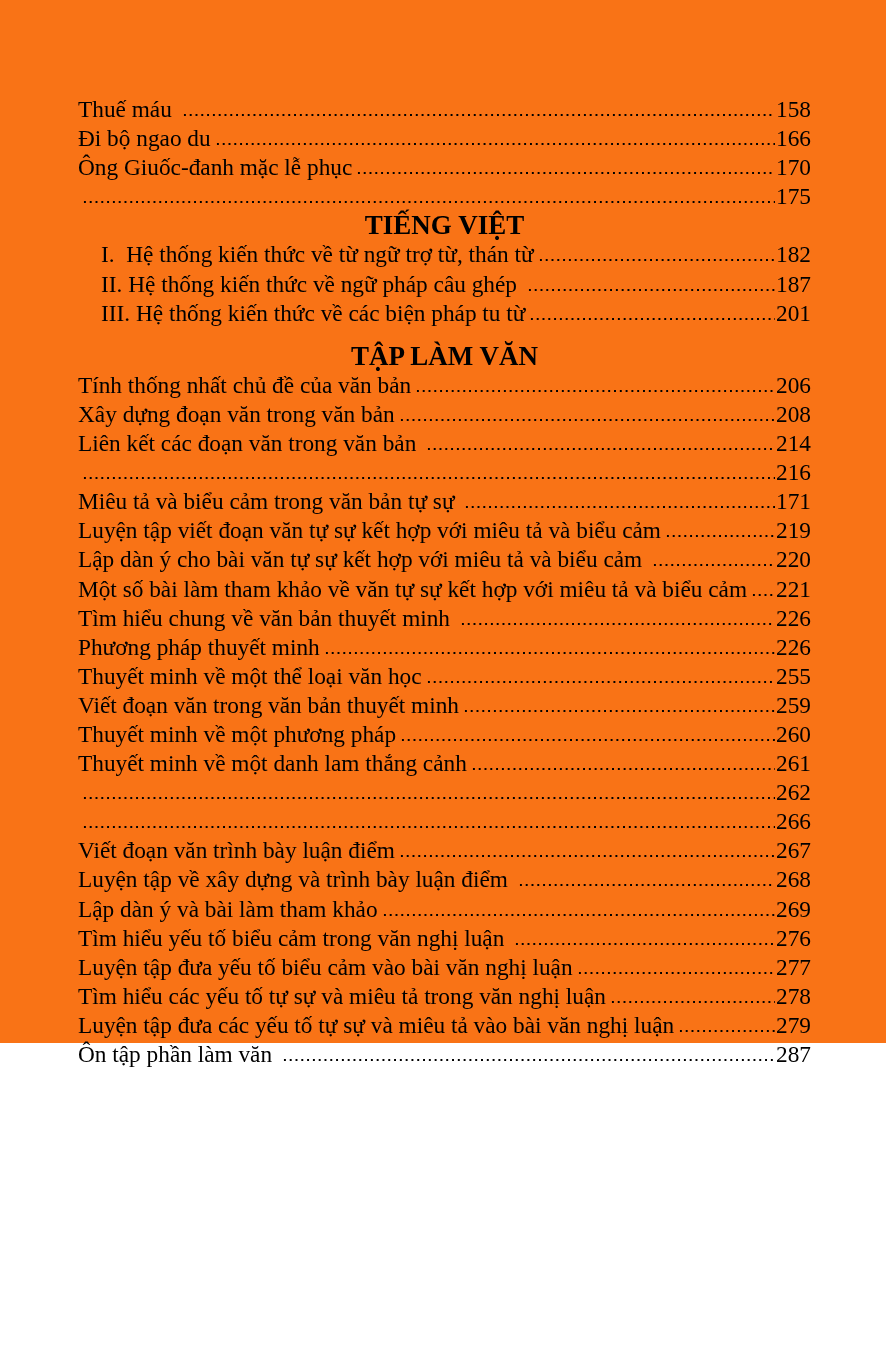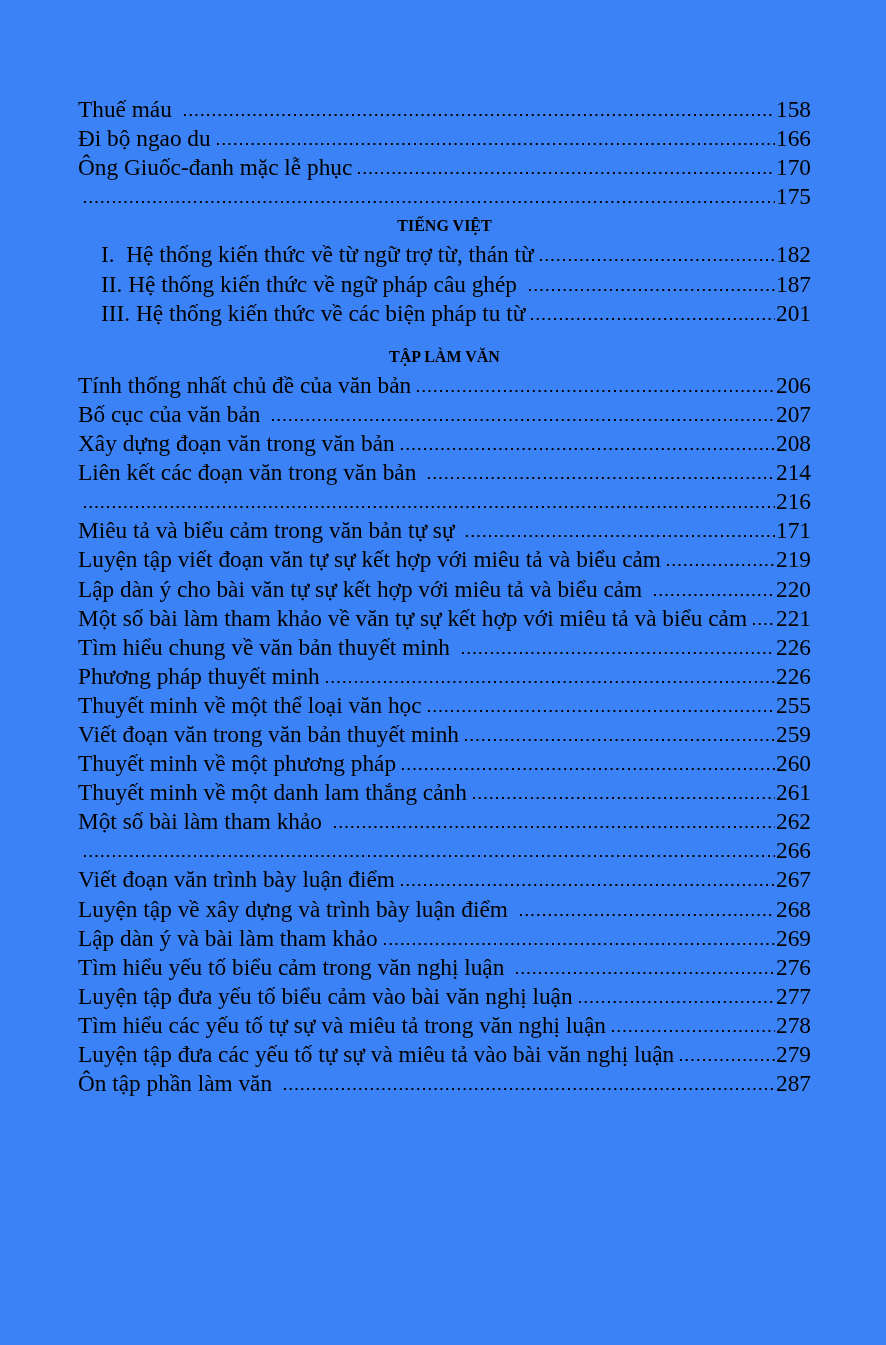--- a/index.html
+++ b/index.html
@@ -12,22 +12,22 @@
     background: #ffffff;
     font-family: "Liberation Serif", "DejaVu Serif", serif;
     color: #000000;
     position: relative;
     overflow: hidden;
   }
   .doc-page {
     position: absolute;
     left: 0; top: 0;
     width: 886px;
-    height: 1345px;
-    background: #3b82f6;
+    height: 1043px;
+    background: #f97316;
     font-family: Liberation Serif, serif;
   }
   .toc {
     position: absolute;
     left: 78px;
     top: 95px;
     width: 733px;
   }
   .toc-row {
     display: flex;
@@ -54,21 +54,21 @@
     background-repeat: repeat-x;
     background-position: left bottom;
   }
   .toc-page-num {
     flex: 0 0 auto;
     white-space: pre;
   }
   .toc-heading {
     height: 29.1px;
     line-height: 29.1px;
-    font-size: 16px;
+    font-size: 27px;
     font-weight: 700;
     text-align: center;
     white-space: pre;
   }
   .toc-heading.gap-before {
     margin-top: 14px;
   }
 </style>
 </head>
 <body>
@@ -110,25 +110,20 @@
     <span class="toc-leader"></span>
     <span class="toc-page-num">201</span>
   </div>
       <div class="toc-heading gap-before">TẬP LÀM VĂN</div>
       <div class="toc-row">
     <span class="toc-title">Tính thống nhất chủ đề của văn bản</span>
     <span class="toc-leader"></span>
     <span class="toc-page-num">206</span>
   </div>
       <div class="toc-row">
-    <span class="toc-title">Bố cục của văn bản </span>
-    <span class="toc-leader"></span>
-    <span class="toc-page-num">207</span>
-  </div>
-      <div class="toc-row">
     <span class="toc-title">Xây dựng đoạn văn trong văn bản</span>
     <span class="toc-leader"></span>
     <span class="toc-page-num">208</span>
   </div>
       <div class="toc-row">
     <span class="toc-title">Liên kết các đoạn văn trong văn bản </span>
     <span class="toc-leader"></span>
     <span class="toc-page-num">214</span>
   </div>
       <div class="toc-row">
@@ -179,21 +174,20 @@
     <span class="toc-title">Thuyết minh về một phương pháp</span>
     <span class="toc-leader"></span>
     <span class="toc-page-num">260</span>
   </div>
       <div class="toc-row">
     <span class="toc-title">Thuyết minh về một danh lam thắng cảnh</span>
     <span class="toc-leader"></span>
     <span class="toc-page-num">261</span>
   </div>
       <div class="toc-row">
-    <span class="toc-title">Một số bài làm tham khảo </span>
     <span class="toc-leader"></span>
     <span class="toc-page-num">262</span>
   </div>
       <div class="toc-row">
     <span class="toc-leader"></span>
     <span class="toc-page-num">266</span>
   </div>
       <div class="toc-row">
     <span class="toc-title">Viết đoạn văn trình bày luận điểm</span>
     <span class="toc-leader"></span>

